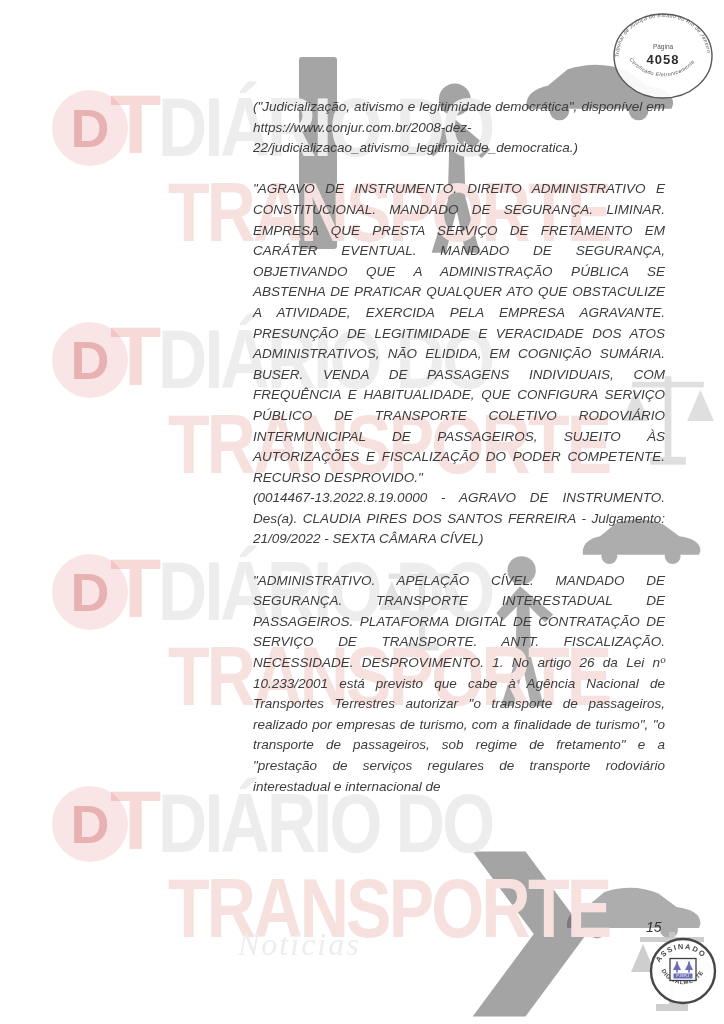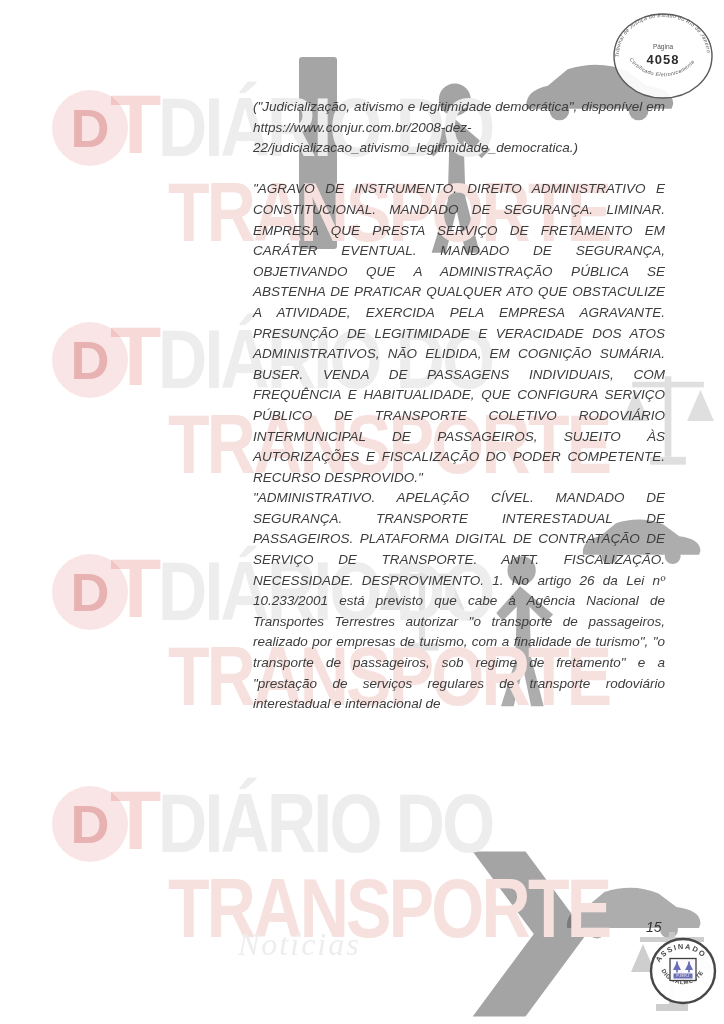--- a/index.html
+++ b/index.html
@@ -175,20 +175,21 @@
       <text x="52" y="53" font-size="13" font-weight="bold" fill="#2e2e2e" text-anchor="middle" letter-spacing="1">4058</text>
       <text font-size="5.2" fill="#555" font-style="italic" letter-spacing="0.4">
         <textPath href="#arcB" startOffset="8%">Certificado Eletronicamente</textPath>
       </text>
     </svg>
   </div>
 
   <div class="content">
     <p>("Judicialização, ativismo e legitimidade democrática", disponível em https://www.conjur.com.br/2008-dez-22/judicializacao_ativismo_legitimidade_democratica.)</p>
     <p class="tight">"AGRAVO DE INSTRUMENTO. DIREITO ADMINISTRATIVO E CONSTITUCIONAL. MANDADO DE SEGURANÇA. LIMINAR. EMPRESA QUE PRESTA SERVIÇO DE FRETAMENTO EM CARÁTER EVENTUAL. MANDADO DE SEGURANÇA, OBJETIVANDO QUE A ADMINISTRAÇÃO PÚBLICA SE ABSTENHA DE PRATICAR QUALQUER ATO QUE OBSTACULIZE A ATIVIDADE, EXERCIDA PELA EMPRESA AGRAVANTE. PRESUNÇÃO DE LEGITIMIDADE E VERACIDADE DOS ATOS ADMINISTRATIVOS, NÃO ELIDIDA, EM COGNIÇÃO SUMÁRIA. BUSER. VENDA DE PASSAGENS INDIVIDUAIS, COM FREQUÊNCIA E HABITUALIDADE, QUE CONFIGURA SERVIÇO PÚBLICO DE TRANSPORTE COLETIVO RODOVIÁRIO INTERMUNICIPAL DE PASSAGEIROS, SUJEITO ÀS AUTORIZAÇÕES E FISCALIZAÇÃO DO PODER COMPETENTE. RECURSO DESPROVIDO."</p>
+    <p>(0014467-13.2022.8.19.0000 - AGRAVO DE INSTRUMENTO. Des(a). CLAUDIA PIRES DOS SANTOS FERREIRA - Julgamento: 21/09/2022 - SEXTA CÂMARA CÍVEL)</p>
     <p>"ADMINISTRATIVO. APELAÇÃO CÍVEL. MANDADO DE SEGURANÇA. TRANSPORTE INTERESTADUAL DE PASSAGEIROS. PLATAFORMA DIGITAL DE CONTRATAÇÃO DE SERVIÇO DE TRANSPORTE. ANTT. FISCALIZAÇÃO. NECESSIDADE. DESPROVIMENTO. 1. No artigo 26 da Lei nº 10.233/2001 está previsto que cabe à Agência Nacional de Transportes Terrestres autorizar "o transporte de passageiros, realizado por empresas de turismo, com a finalidade de turismo", "o transporte de passageiros, sob regime de fretamento" e a "prestação de serviços regulares de transporte rodoviário interestadual e internacional de</p>
   </div>
 
   <div class="page-number">15</div>
 
   <div class="seal">
     <svg viewBox="0 0 70 70" width="70" height="70">
       <defs>
         <path id="sealT" d="M 8,40 A 27,27 0 1 1 62,40"></path>
         <path id="sealB" d="M 12,31 A 24,24 0 0 0 58,31"></path>

